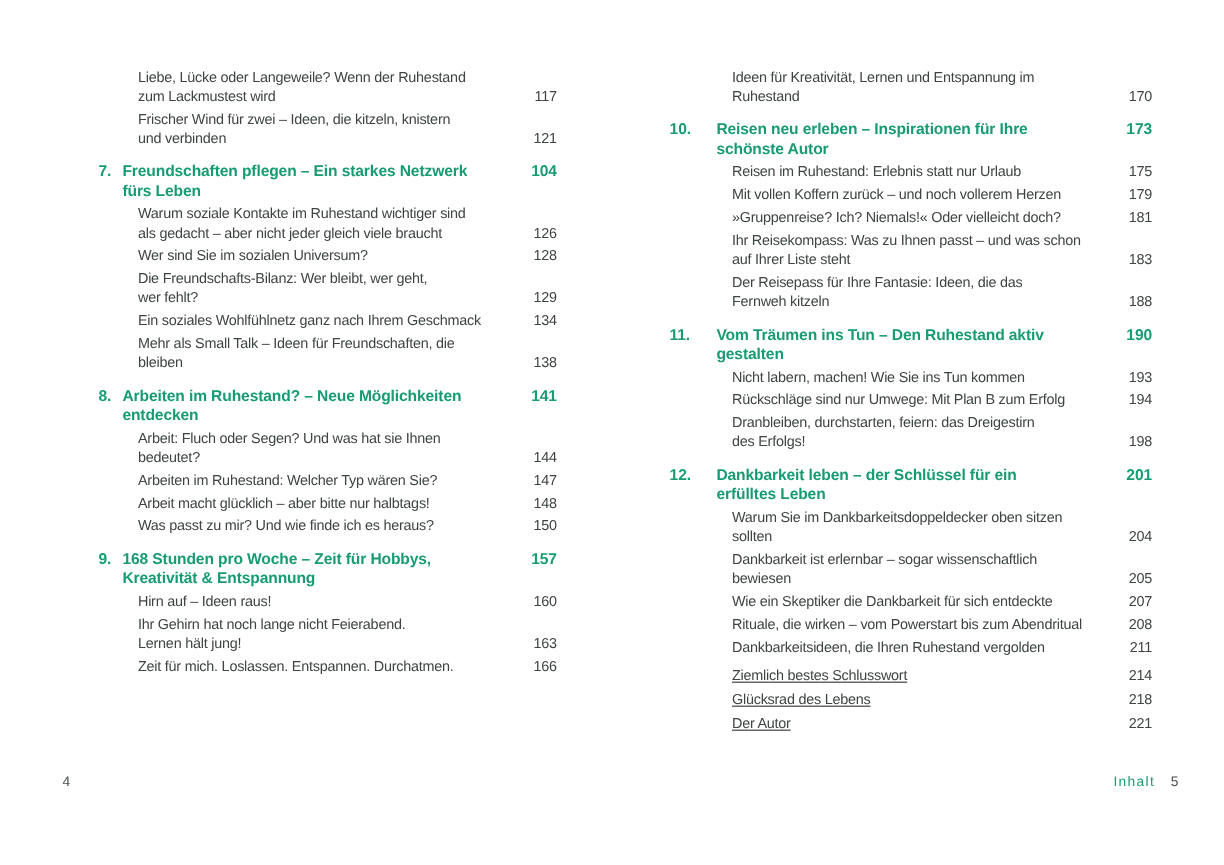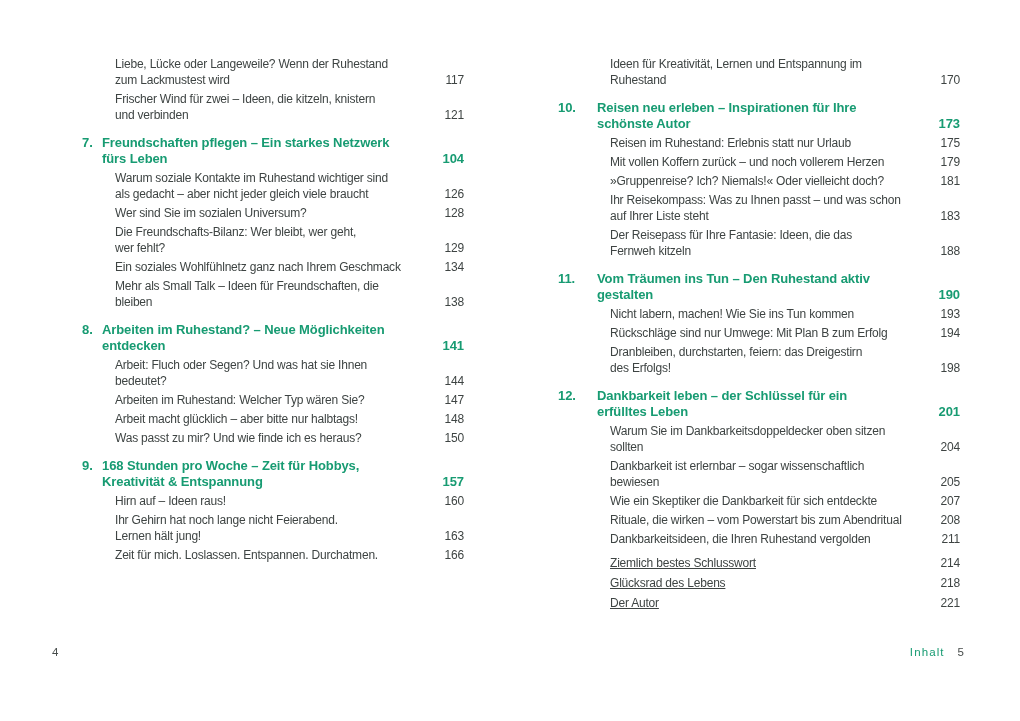--- a/index.html
+++ b/index.html
@@ -16,35 +16,35 @@
   .page-right{left:510px;width:510px;padding:56px 60px 14px 48px;--num-w:39px;--sub-indent:52px;}
 
   .toc{font-size:12px;line-height:16px;letter-spacing:-0.2px;}
 
   .subs{margin-left:var(--sub-indent);}
   .entry{position:relative;margin-bottom:3px;}
   .entry-text{display:block;white-space:pre;}
   .entry-page{position:absolute;right:0;bottom:0;text-align:center;line-height:16px;}
 
   .chapter-head{
-    display:flex;align-items:flex-end;
+    display:flex;align-items:flex-start;
     margin:12px 0 3px;
     color:var(--green,#179b72);
     font-weight:700;font-size:13px;line-height:16px;letter-spacing:-0.1px;
   }
   .chapter-num{flex:0 0 var(--num-w);align-self:flex-start;}
   .chapter-title{white-space:pre;flex:1 1 auto;min-width:0;}
   .chapter-page{margin-left:auto;text-align:right;padding-left:8px;}
 
   .backmatter{margin-top:8px;}
   .backmatter .entry{margin-bottom:4px;text-decoration:underline;}
 
   .footer{position:absolute;top:645px;font-size:11.5px;line-height:14px;color:#474c4b;}
   .footer-left{left:38px;}
-  .footer-right{right:56px;display:flex;align-items:baseline;gap:13px;}
+  .footer-right{right:38px;display:flex;align-items:baseline;gap:13px;}
   .inhalt-label{color:var(--green,#179b72);letter-spacing:1.1px;}
 </style>
 </head>
 <body>
 
 <div class="spread">
 
   <section class="page page-left">
     <div class="toc">
         <div class="subs">

